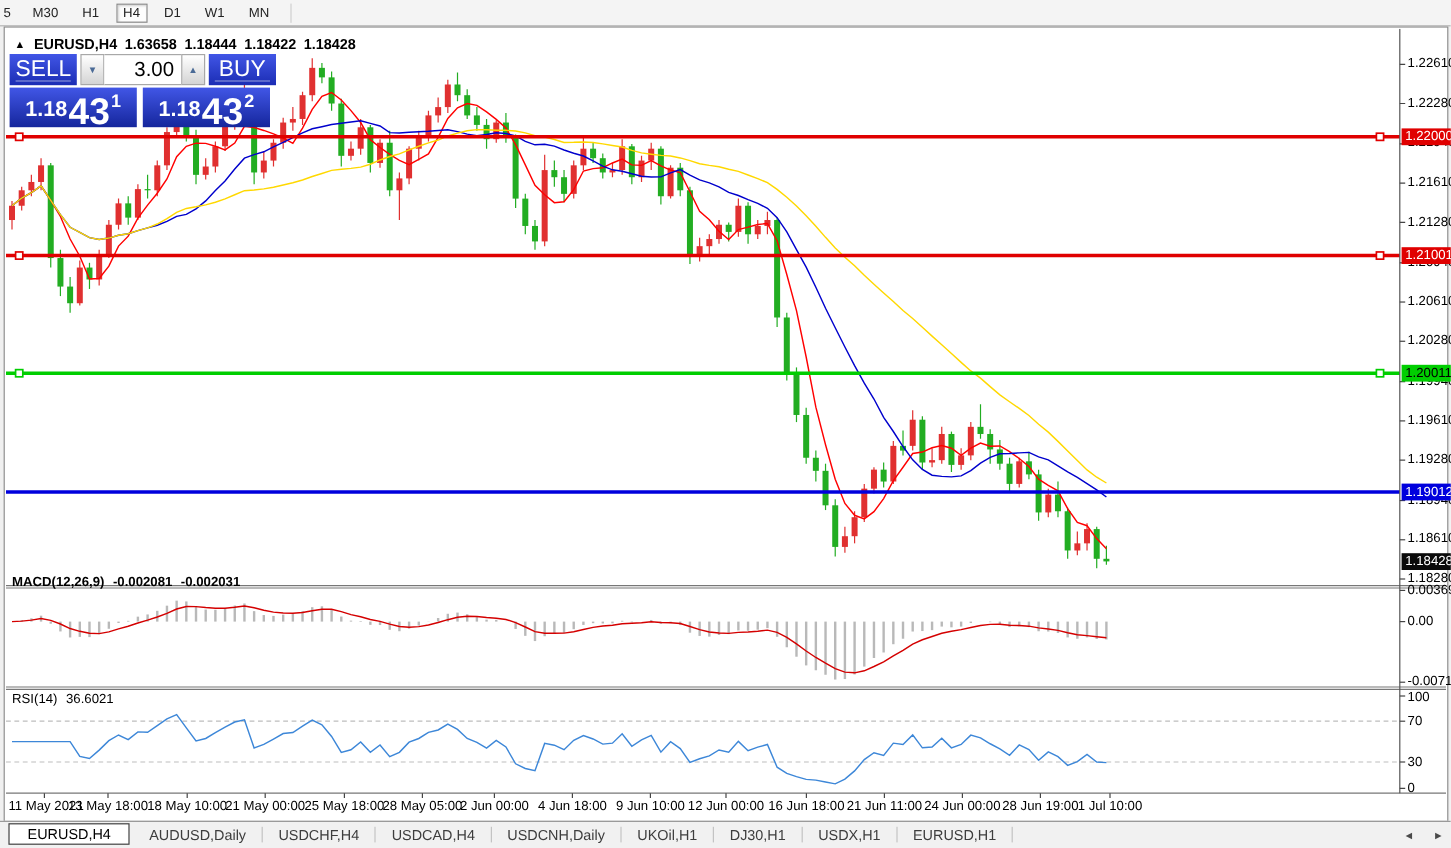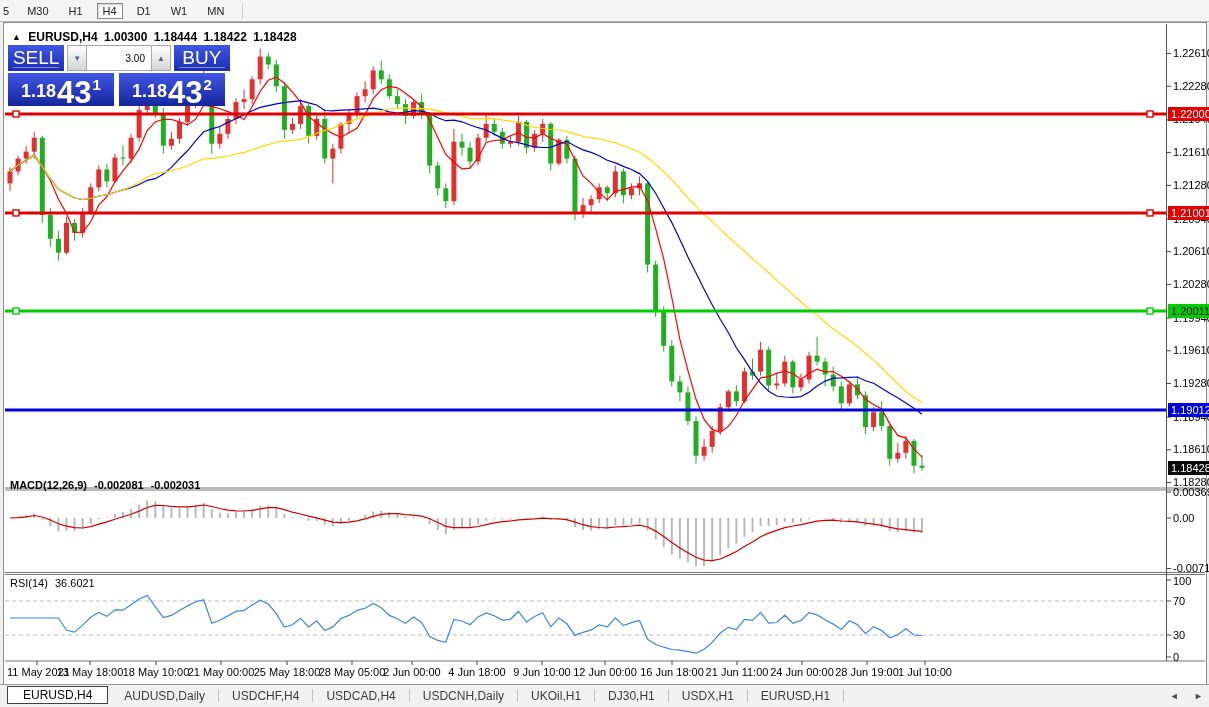--- a/index.html
+++ b/index.html
@@ -24,21 +24,21 @@
 
   
   .trade-panel{position:absolute;left:3px;top:21px;width:222px;z-index:6;}
   .tp-row1{display:flex;height:26px;}
   .btn-sell,.btn-buy{width:57px;background:linear-gradient(#4156e6,#1b2db4);color:#fff;font-size:19px;
     display:flex;align-items:center;justify-content:center;position:relative;cursor:pointer;}
   .btn-sell::after,.btn-buy::after{content:"";position:absolute;left:5px;right:5px;bottom:3px;height:1px;background:rgba(255,255,255,.45);}
   .spin-btn{width:18px;background:linear-gradient(#ffffff,#d4d4d4);border:1px solid #a8a8a8;color:#4a6a96;
     font-size:8px;display:flex;align-items:center;justify-content:center;cursor:pointer;}
   .vol-input{width:58px;border:1px solid #a8a8a8;border-left:none;border-right:none;text-align:right;
-    font-size:10px;padding:0 6px 0 0;font-family:"Liberation Sans",sans-serif;color:#000;outline:none;}
+    font-size:17px;padding:0 6px 0 0;font-family:"Liberation Sans",sans-serif;color:#000;outline:none;}
   .tp-row1 .gap{width:3px;}
   .tp-row2{display:flex;margin-top:2px;height:33px;}
   .price-box{width:106px;background:linear-gradient(#4156e6,#15269c);color:#fff;display:flex;
     align-items:flex-end;justify-content:center;cursor:pointer;}
   .price-box + .price-box{margin-left:5px;}
   .pp{font-size:18px;font-weight:700;margin:0 1px 4px 0;text-align:right;}
   .pb{font-size:31px;font-weight:700;line-height:27px;}
   .ps{font-size:15px;font-weight:700;margin:0 0 13px 1px;}
 
   
@@ -473,21 +473,21 @@
         <line x1="672" y1="661" x2="672" y2="665" stroke="#444" stroke-width="1"></line>
         <line x1="737" y1="661" x2="737" y2="665" stroke="#444" stroke-width="1"></line>
         <line x1="802" y1="661" x2="802" y2="665" stroke="#444" stroke-width="1"></line>
         <line x1="867" y1="661" x2="867" y2="665" stroke="#444" stroke-width="1"></line>
         <line x1="925" y1="661" x2="925" y2="665" stroke="#444" stroke-width="1"></line>
       </svg>
 
     <div class="sym-header">
       <span class="tri">▲</span>
       <span>EURUSD,H4</span>
-      <span>1.00300</span>
+      <span>1.63658</span>
       <span>1.18444</span>
       <span>1.18422</span>
       <span>1.18428</span>
     </div>
 
     <div class="trade-panel">
       <div class="tp-row1">
         <div class="btn-sell">SELL</div>
         <div class="gap"></div>
         <div class="spin-btn">

